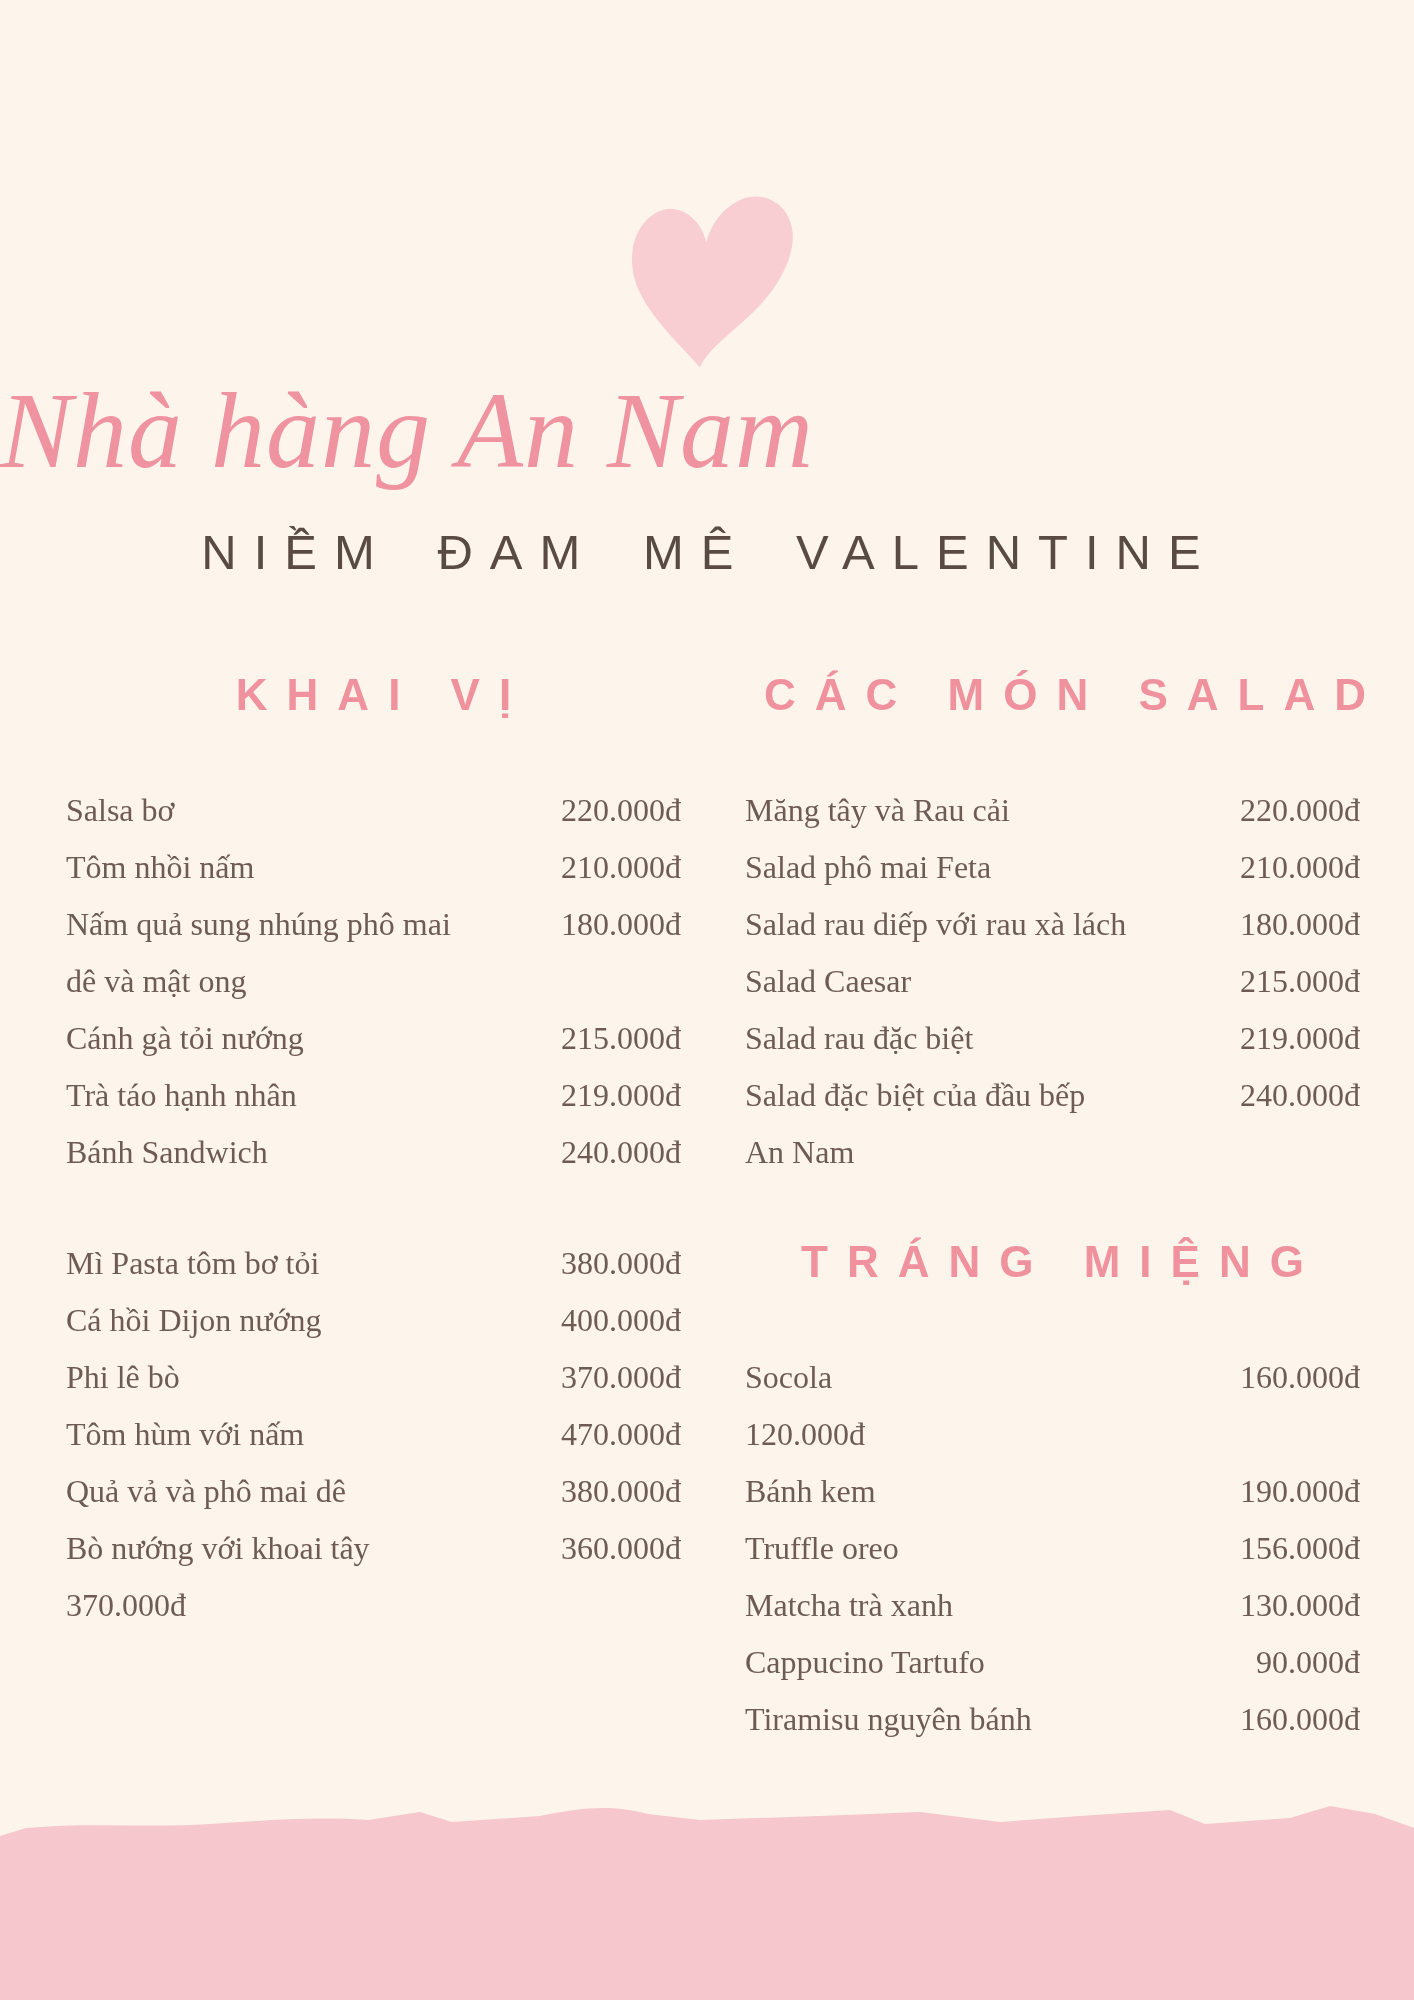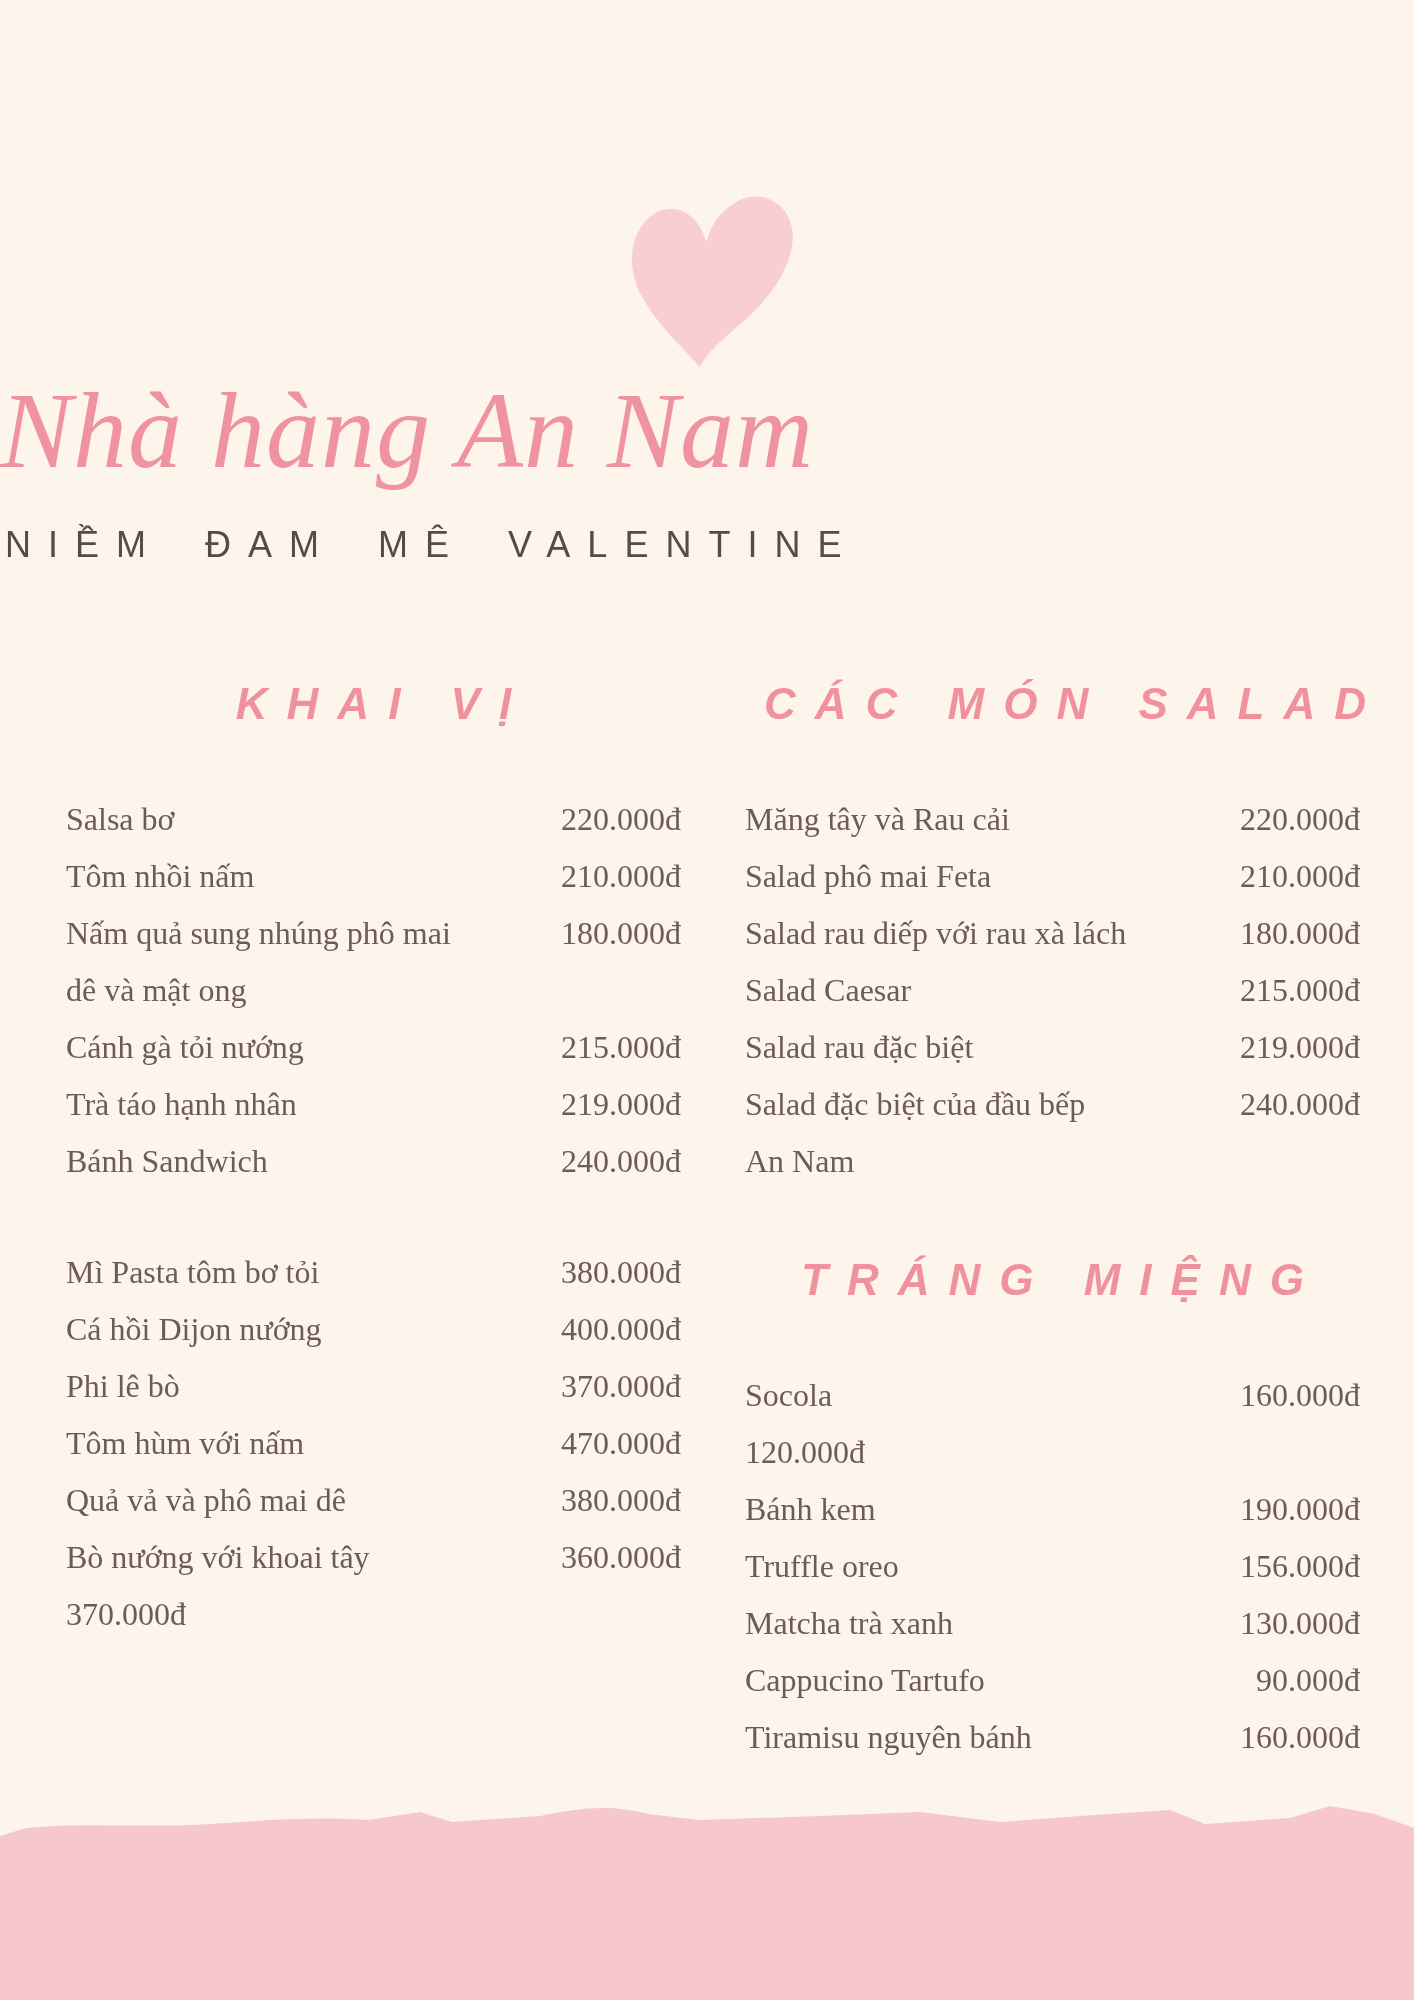--- a/index.html
+++ b/index.html
@@ -33,23 +33,24 @@
     font-style:italic;
     font-weight:400;
     font-size:108px;
     line-height:1.2;
     color:var(--title);
     letter-spacing:1px;
   }
   .page-subtitle{
     position:absolute;
     top:524px; left:0; width:100%;
+    text-align:center;
     font-family:"Liberation Sans","DejaVu Sans",sans-serif;
     font-weight:400;
-    font-size:36px;
+    font-size:49px;
     letter-spacing:17px;
     word-spacing:15px;
     color:var(--subtitle);
     padding-left:5px; 
   }
   .menu-grid{
     position:absolute;
     left:66px; top:668px;
     width:1294px;
     display:grid;
@@ -58,24 +59,23 @@
     row-gap:54px;
   }
   .menu-section{min-width:0;}
   .section-title{
     font-family:"Liberation Sans","DejaVu Sans",sans-serif;
     font-weight:600;
     font-size:44px;
     letter-spacing:19px;
     color:var(--section);
     text-align:center;
-    margin:11px 0 62px 0;
+    margin:2px 0 62px 0;
     padding-left:19px; 
     white-space:nowrap;
-    font-style:italic;
   }
   .menu-items{display:block;}
   .menu-row{
     display:flex;
     align-items:flex-start;
     font-size:32px;
     line-height:57px;
     color:var(--item);
   }
   .item-name{

